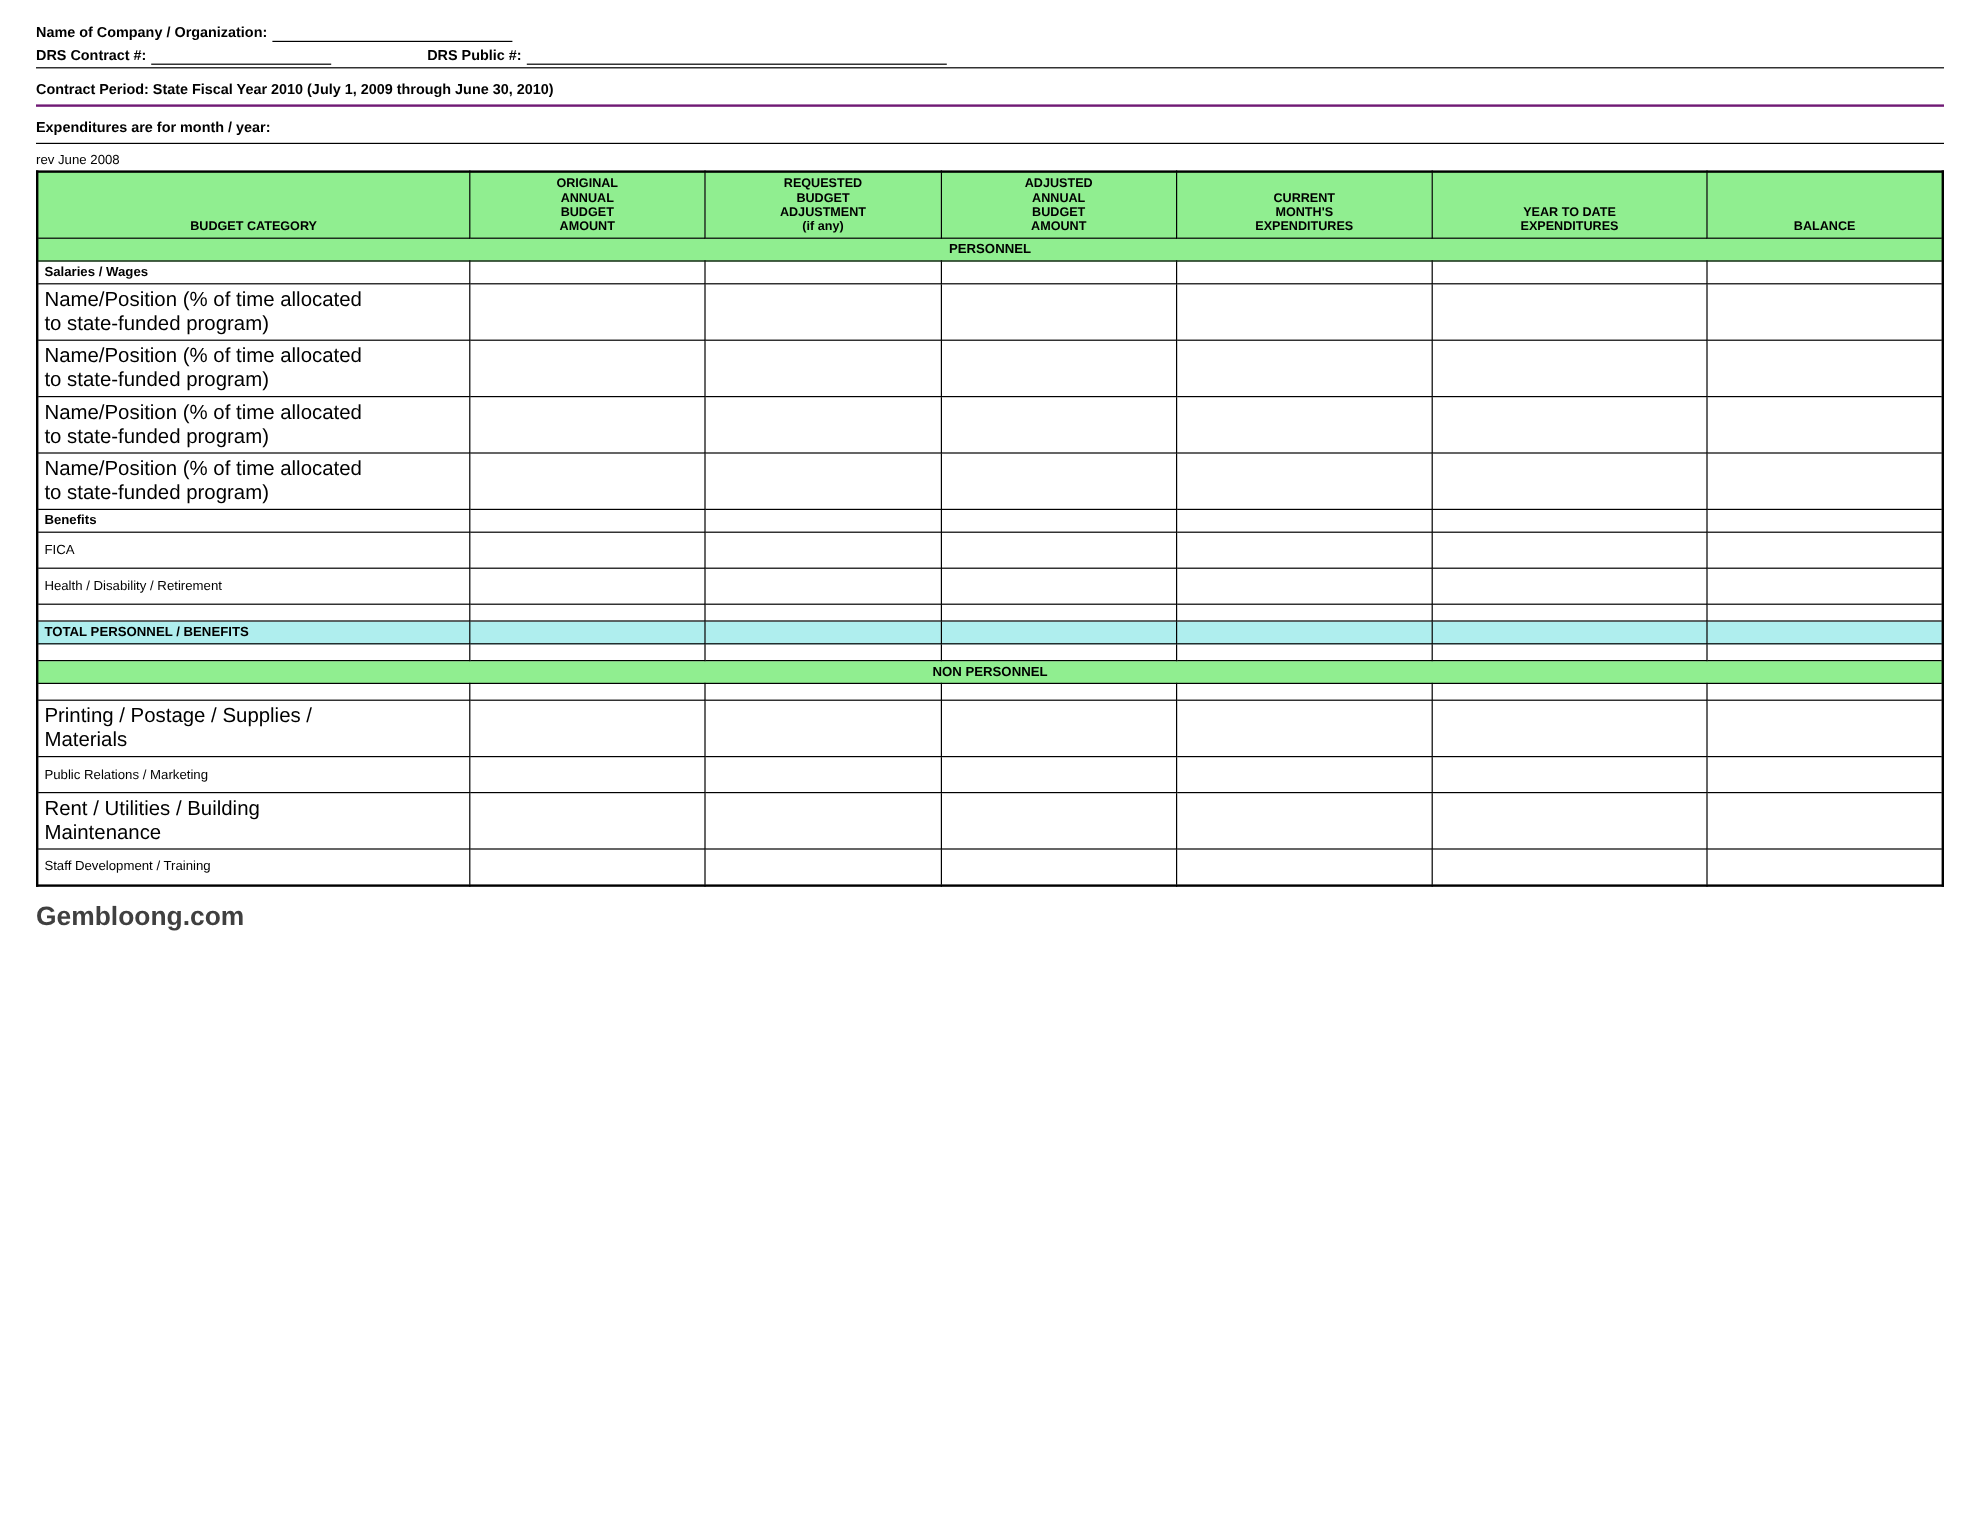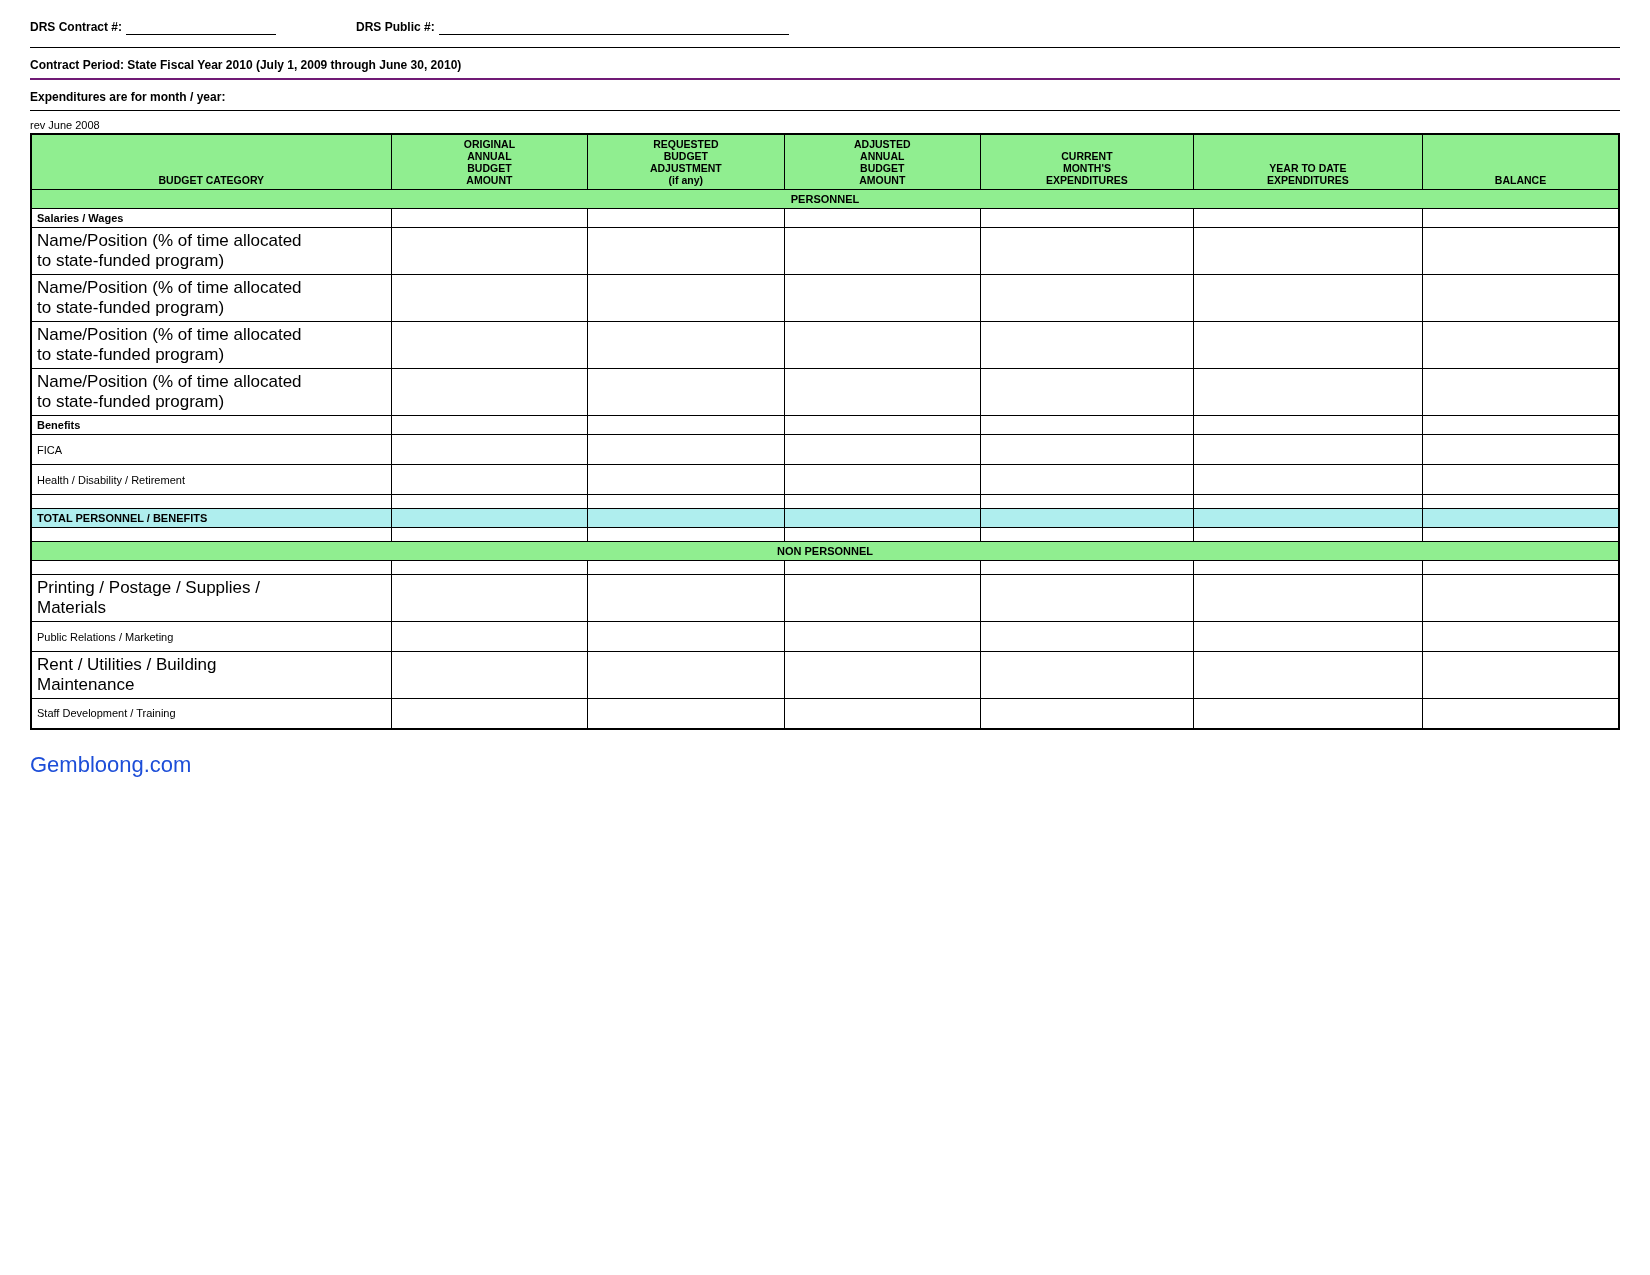--- a/index.html
+++ b/index.html
@@ -25,21 +25,21 @@
     .header-value {
       border-bottom: 1px solid #000;
       min-width: 200px;
       margin-left: 4px;
       font-size: 12px;
     }
     .header-row-two {
       display: flex;
       gap: 80px;
       border-bottom: 1px solid #000;
-      padding-bottom: 12px;
+      padding-bottom: 2px;
     }
     .header-pair {
       display: flex;
       align-items: baseline;
     }
     .contract-period-section {
       margin: 10px 0;
       border-bottom: 2px solid #701a75;
       padding-bottom: 6px;
     }
@@ -125,30 +125,34 @@
       font-size: 11px;
     }
     .two-line-row td {
       height: 35px;
       font-size: 17px;
     }
     .budget-category-col {
       text-align: left;
     }
     .watermark {
-      color: #1d4ed8;
+      color: #404040;
       font-size: 22px;
-      font-weight: normal;
-      margin-top: 22px;
+      font-weight: bold;
+      margin-top: 12px;
     }
   </style>
 </head>
 <body>
 
 <div class="header-section">
+  <div class="header-line">
+    <span class="header-label">Name of Company / Organization:</span>
+    <span class="header-value">&nbsp;</span>
+  </div>
   <div class="header-row-two">
     <div class="header-pair">
       <span class="header-label">DRS Contract #:</span>
       <span class="header-value" style="min-width:150px;">&nbsp;</span>
     </div>
     <div class="header-pair">
       <span class="header-label">DRS Public #:</span>
       <span class="header-value" style="min-width:350px;">&nbsp;</span>
     </div>
   </div>

